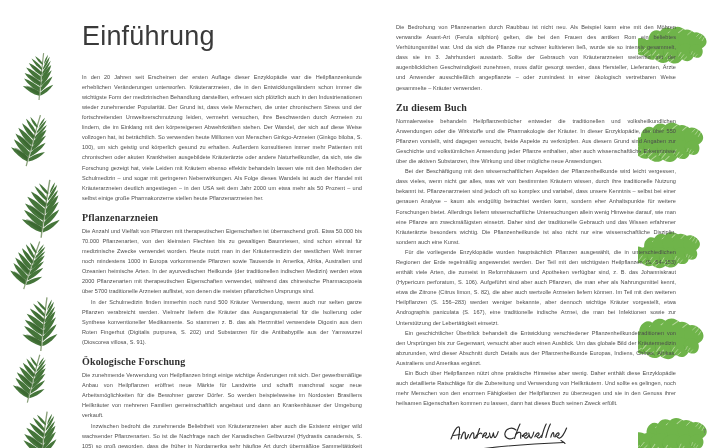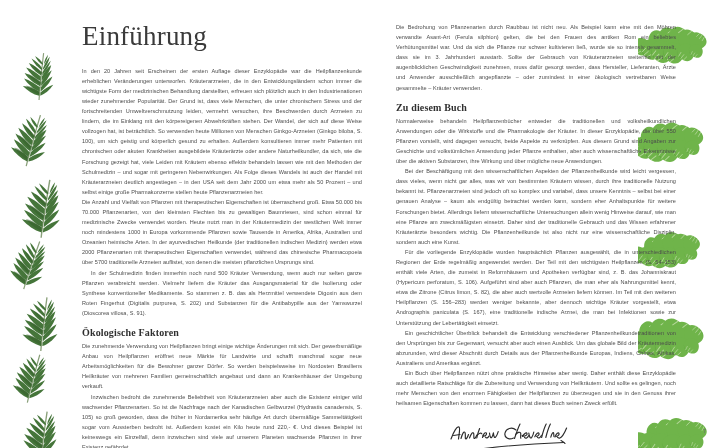--- a/index.html
+++ b/index.html
@@ -44,27 +44,27 @@
   }
   .col {
     position: absolute;
     top: 0;
     width: 280px;
   }
   .col-left  { left: 82px; }
   .col-right { left: 396px; }
 
   .page-title {
-    font-family: Liberation Serif, serif;
+    font-family: Liberation Sans, sans-serif;
     font-weight: 300;
     font-size: 27px;
     line-height: 1.1;
     color: #3a3a3a;
     letter-spacing: 0.2px;
-    margin: 22px 0 14px 0;
+    margin: 22px 0 20px 0;
   }
 
   .section-heading {
     font-family: "Liberation Serif", serif;
     font-weight: bold;
     font-size: 10px;
     color: #2f2f2f;
     letter-spacing: 0.15px;
     margin: 9px 0 3px 0;
   }
@@ -214,24 +214,25 @@
   </svg>
 
   <div class="columns">
 
     <div class="col col-left">
 
       <h1 class="page-title">Einführung</h1>
 
       <p class="body first-para">In den 20 Jahren seit Erscheinen der ersten Auflage dieser Enzyklopädie war die Heilpflanzenkunde erheblichen Veränderungen unterworfen. Kräuterarzneien, die in den Entwicklungsländern schon immer die wichtigste Form der medizinischen Behandlung darstellten, erfreuen sich plötzlich auch in den Industrienationen wieder zunehmender Popularität. Der Grund ist, dass viele Menschen, die unter chronischem Stress und der fortschreitenden Umweltverschmutzung leiden, vermehrt versuchen, ihre Beschwerden durch Arzneien zu lindern, die im Einklang mit den körpereigenen Abwehrkräften stehen. Der Wandel, der sich auf diese Weise vollzogen hat, ist beträchtlich. So verwenden heute Millionen von Menschen Ginkgo-Arzneien (Ginkgo biloba, S. 100), um sich geistig und körperlich gesund zu erhalten. Außerdem konsultieren immer mehr Patienten mit chronischen oder akuten Krankheiten ausgebildete Kräuterärzte oder andere Naturheilkundler, da sich, wie die Forschung gezeigt hat, viele Leiden mit Kräutern ebenso effektiv behandeln lassen wie mit den Methoden der Schulmedizin – und sogar mit geringeren Nebenwirkungen. Als Folge dieses Wandels ist auch der Handel mit Kräuterarzneien deutlich angestiegen – in den USA seit dem Jahr 2000 um etwa mehr als 50 Prozent – und selbst einige große Pharmakonzerne stellen heute Pflanzenarzneien her.</p>
 
+      <h2 class="section-heading">Pflanzenarzneien</h2>
       <p class="body">Die Anzahl und Vielfalt von Pflanzen mit therapeutischen Eigenschaften ist überraschend groß. Etwa 50.000 bis 70.000 Pflanzenarten, von den kleinsten Flechten bis zu gewaltigen Baumriesen, sind schon einmal für medizinische Zwecke verwendet worden. Heute nutzt man in der Kräutermedizin der westlichen Welt immer noch mindestens 1000 in Europa vorkommende Pflanzen sowie Tausende in Amerika, Afrika, Australien und Ozeanien heimische Arten. In der ayurvedischen Heilkunde (der traditionellen indischen Medizin) werden etwa 2000 Pflanzenarten mit therapeutischen Eigenschaften verwendet, während das chinesische Pharmacopoeia über 5700 traditionelle Arzneien auflistet, von denen die meisten pflanzlichen Ursprungs sind.</p>
       <p class="body indent">In der Schulmedizin finden immerhin noch rund 500 Kräuter Verwendung, wenn auch nur selten ganze Pflanzen verabreicht werden. Vielmehr liefern die Kräuter das Ausgangsmaterial für die Isolierung oder Synthese konventioneller Medikamente. So stammen z. B. das als Herzmittel verwendete Digoxin aus dem Roten Fingerhut (Digitalis purpurea, S. 202) und Substanzen für die Antibabypille aus der Yamswurzel (Dioscorea villosa, S. 91).</p>
 
-      <h2 class="section-heading">Ökologische Faktoren</h2>
+      <h2 class="section-heading">Ökologische Forschung</h2>
       <p class="body">Die zunehmende Verwendung von Heilpflanzen bringt einige wichtige Änderungen mit sich. Der gewerbsmäßige Anbau von Heilpflanzen eröffnet neue Märkte für Landwirte und schafft manchmal sogar neue Arbeitsmöglichkeiten für die Bewohner ganzer Dörfer. So werden beispielsweise im Nordosten Brasiliens Heilkräuter von mehreren Familien gemeinschaftlich angebaut und dann an Krankenhäuser der Umgebung verkauft.</p>
       <p class="body indent">Inzwischen bedroht die zunehmende Beliebtheit von Kräuterarzneien aber auch die Existenz einiger wild wachsender Pflanzenarten. So ist die Nachfrage nach der Kanadischen Gelbwurzel (Hydrastis canadensis, S. 105) so groß geworden, dass die früher in Nordamerika sehr häufige Art durch übermäßige Sammeltätigkeit sogar vom Aussterben bedroht ist. Außerdem kostet ein Kilo heute rund 220,- €. Und dieses Beispiel ist keineswegs ein Einzelfall, denn inzwischen sind viele auf unserem Planeten wachsende Pflanzen in ihrer Existenz gefährdet.</p>
 
     </div>
 
     <div class="col col-right">
 
       <div style="height:22px"></div>
 
       <p class="body first-para">Die Bedrohung von Pflanzenarten durch Raubbau ist nicht neu. Als Beispiel kann eine mit den Möhren verwandte Asant-Art (Ferula silphion) gelten, die bei den Frauen des antiken Rom ein beliebtes Verhütungsmittel war. Und da sich die Pflanze nur schwer kultivieren ließ, wurde sie so intensiv gesammelt, dass sie im 3. Jahrhundert ausstarb. Sollte der Gebrauch von Kräuterarzneien weiterhin mit der augenblicklichen Geschwindigkeit zunehmen, muss dafür gesorgt werden, dass Hersteller, Lieferanten, Ärzte und Anwender ausschließlich angepflanzte – oder zumindest in einer ökologisch vertretbaren Weise gesammelte – Kräuter verwenden.</p>

